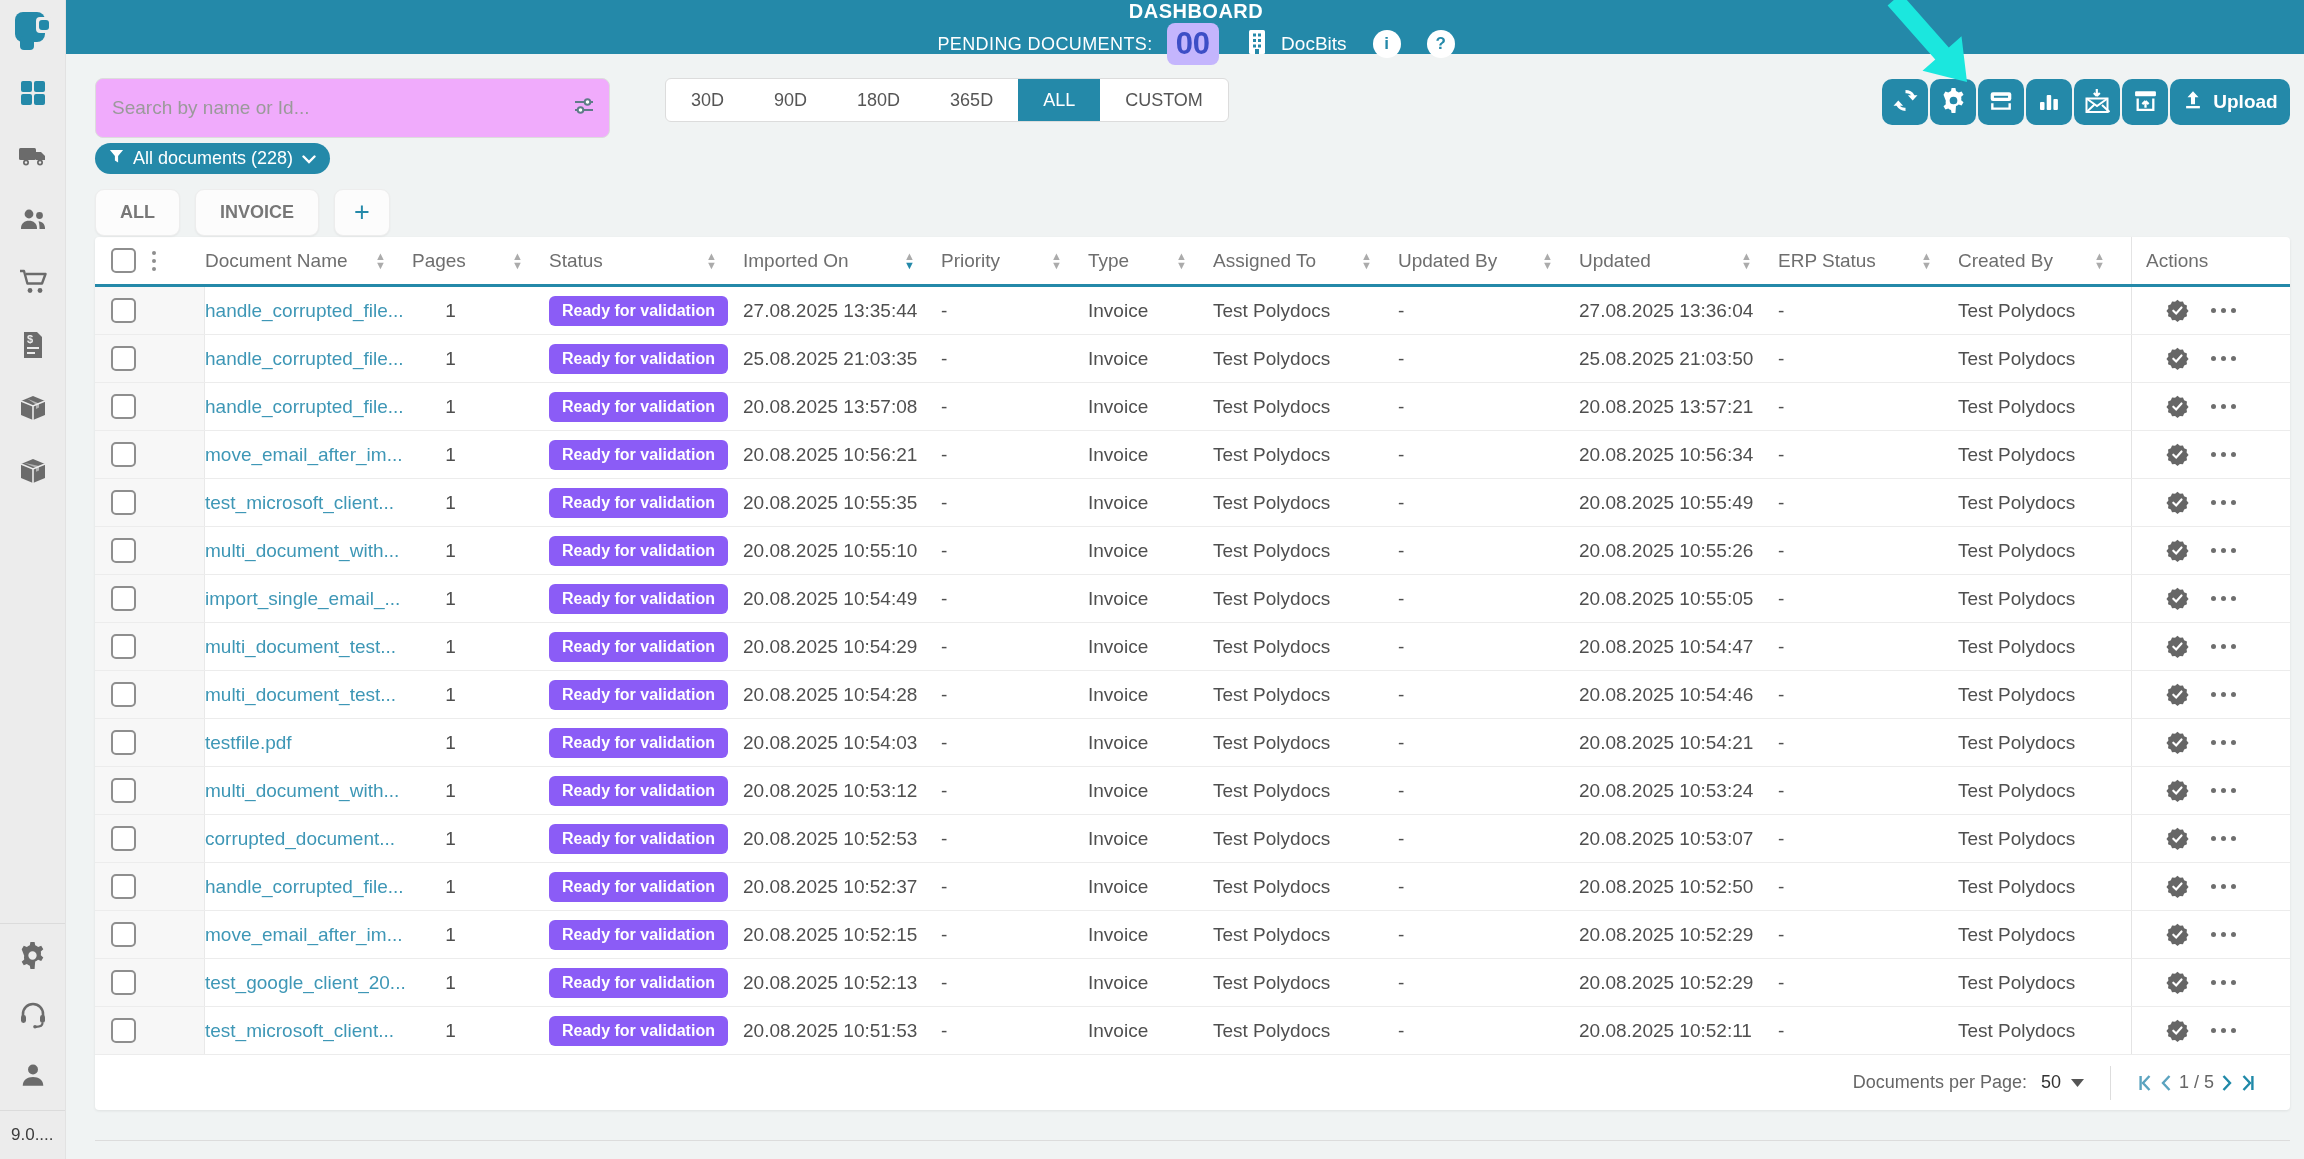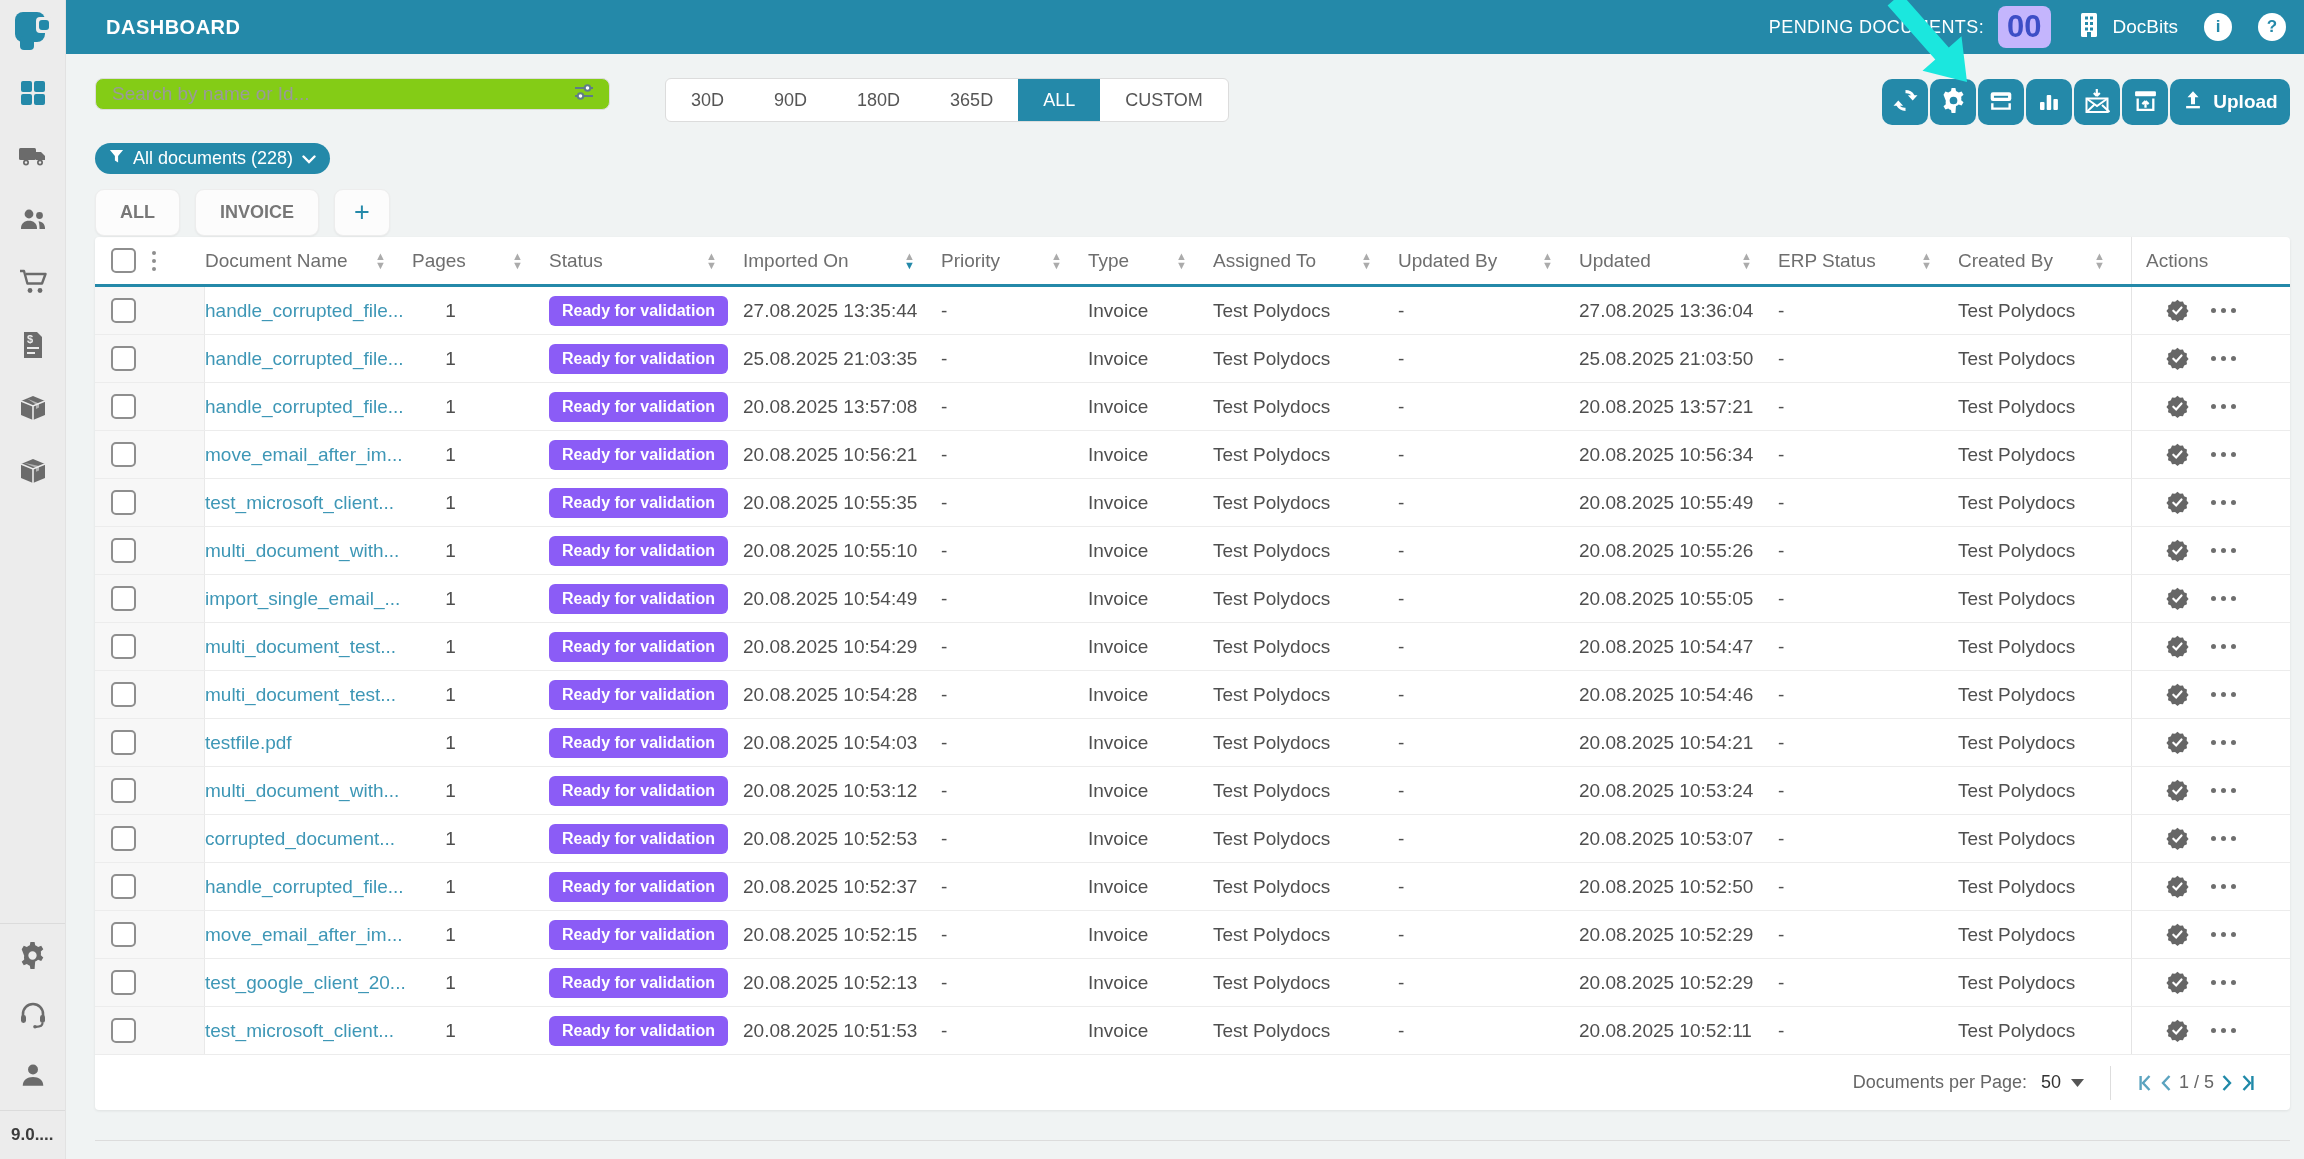--- a/index.html
+++ b/index.html
@@ -17,38 +17,38 @@
     display:flex; flex-direction:column; align-items:center;
   }
   .logo { margin-top:10px; width:40px; height:40px; position:relative; }
   .logo .lg-big { position:absolute; left:2px; top:2px; width:30px; height:30px; background:#2489A9; border-radius:8px; }
   .logo .lg-white { position:absolute; right:1px; top:7px; width:16px; height:16px; background:#ECECEC; border-radius:4px; }
   .logo .lg-small { position:absolute; right:4px; top:10px; width:10px; height:10px; background:#2489A9; border-radius:3px; }
   .logo .lg-tail { position:absolute; left:7px; bottom:0px; width:14px; height:14px; background:#2489A9; border-radius:4px; }
   .side-icons { margin-top:30px; display:flex; flex-direction:column; align-items:center; gap:33px; width:100%; }
   .side-item { width:30px; height:30px; display:flex; align-items:center; justify-content:center; cursor:pointer; }
   .side-bottom { position:absolute; bottom:48px; left:0; width:100%; display:flex; flex-direction:column; align-items:center; gap:30px; padding:18px 0; border-top:1px solid #DBDBDB; border-bottom:1px solid #DBDBDB; }
-  .version { position:absolute; bottom:14px; left:11px; font-size:17px; color:#3c3c3c;font-weight:bold; }
+  .version { position:absolute; bottom:14px; left:11px; font-size:17px; color:#3c3c3c; }
   
   .topbar {
     position:absolute; left:66px; top:0; right:0; height:54px;
     background:#2489A9; display:flex; align-items:center; justify-content:space-between;
-    padding:0 18px 0 40px; z-index:4;
+    padding:0 18px 0 40px; z-index:4;flex-direction:column;
   }
   .topbar-title { color:#fff; font-size:20px; font-weight:700; letter-spacing:.5px; }
   .topbar-right { display:flex; align-items:center; gap:26px; }
   .pending-label { color:#fff; font-size:18px; letter-spacing:.4px; }
   .pending-count { background:#c4b5fd; color:#3D4EC6; font-weight:700; font-size:31px; padding:3px 9px; border-radius:8px; margin-left:-12px; }
   .brand { display:flex; align-items:center; gap:12px; color:#fff; font-size:19px; }
   .circle-icon { width:28px; height:28px; border-radius:50%; background:#fff; color:#2489A9; display:flex; align-items:center; justify-content:center; font-weight:700; font-size:17px; cursor:pointer; }
   
   .controls { position:absolute; left:66px; top:54px; right:0; }
   .search-box {
-    position:absolute; left:29px; top:24px; width:515px; height:32px;
-    background:#84cc16; border:1px solid #DCDCDC; border-radius:8px;
+    position:absolute; left:29px; top:24px; width:515px; height:60px;
+    background:#f0abfc; border:1px solid #DCDCDC; border-radius:8px;
     display:flex; align-items:center; padding:0 14px 0 16px;
   }
   .search-box input { flex:1; border:none; outline:none; font-size:19px; color:#444; font-family:inherit; background:transparent; }
   .search-box input::placeholder { color:#9A9A9A; }
   .seg {
     position:absolute; left:599px; top:24px; height:44px;
     background:#fff; border:1px solid #DCDCDC; border-radius:6px;
     display:flex; align-items:stretch; overflow:hidden;
   }
   .seg-item { display:flex; align-items:center; padding:0 25px; font-size:18px; font-weight:500; color:#555; cursor:pointer; }

